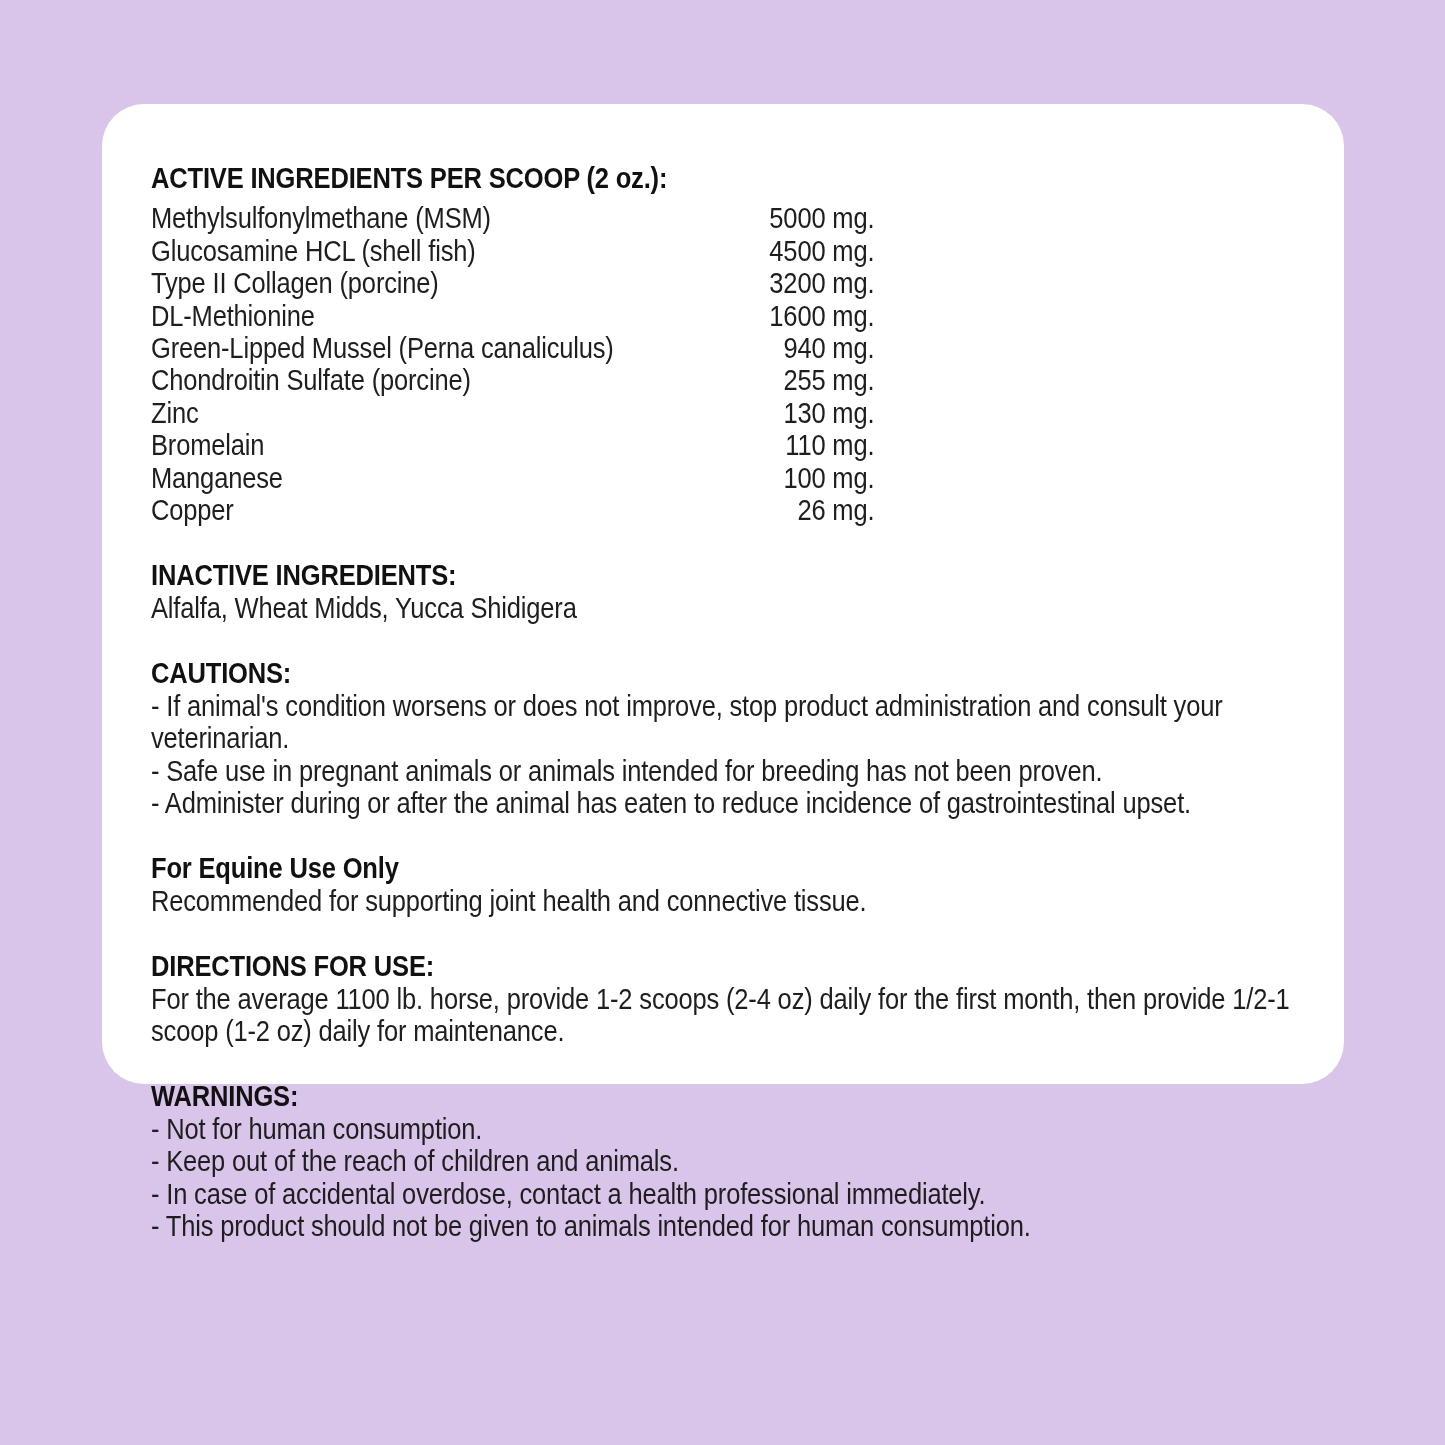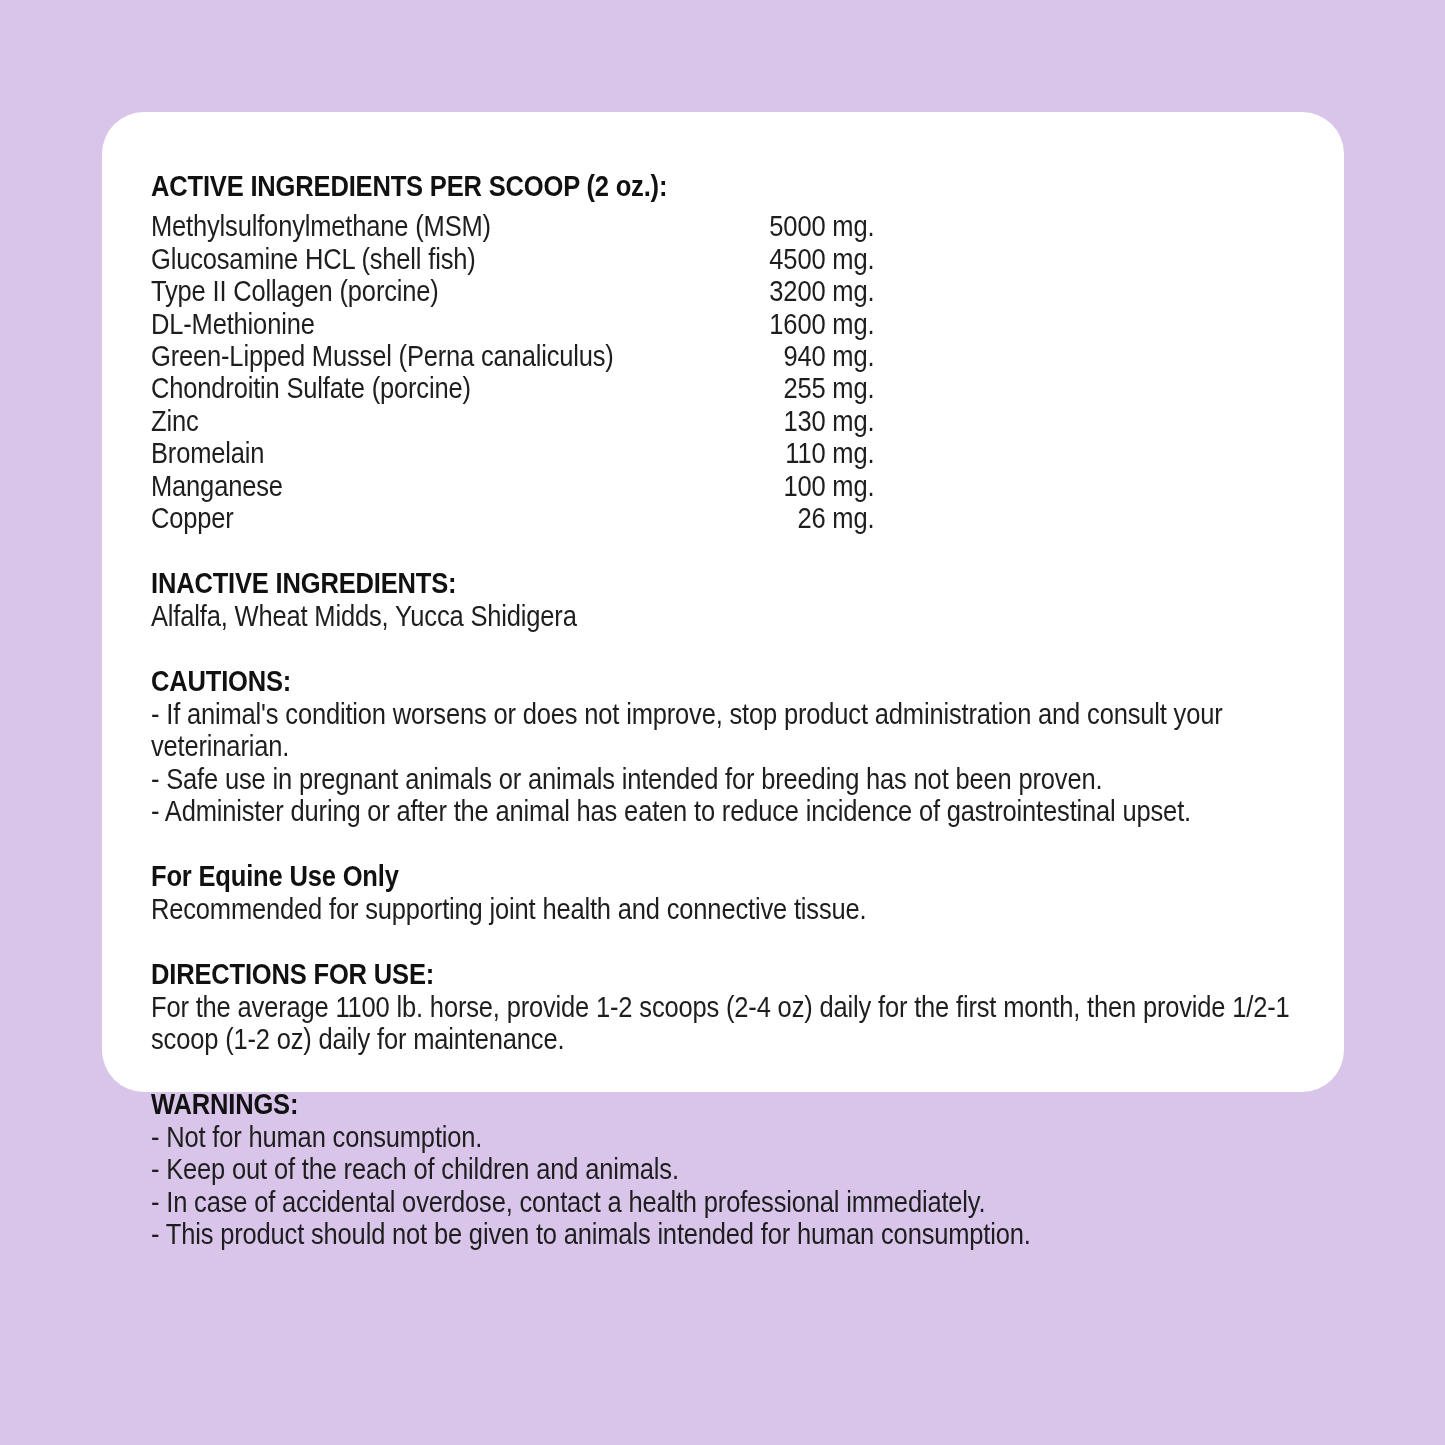--- a/index.html
+++ b/index.html
@@ -15,21 +15,21 @@
   body {
     background: var(--bg);
     font-family: "Liberation Sans", "DejaVu Sans", sans-serif;
     color: var(--ink);
     position: relative;
     overflow: hidden;
   }
   .card {
     position: absolute;
     left: 102px;
-    top: 112px;
+    top: 104px;
     width: 1242px;
     height: 980px;
     background: var(--card);
     border-radius: 42px;
   }
   
   .content {
     position: absolute;
     left: 49px;
     top: 58px;

